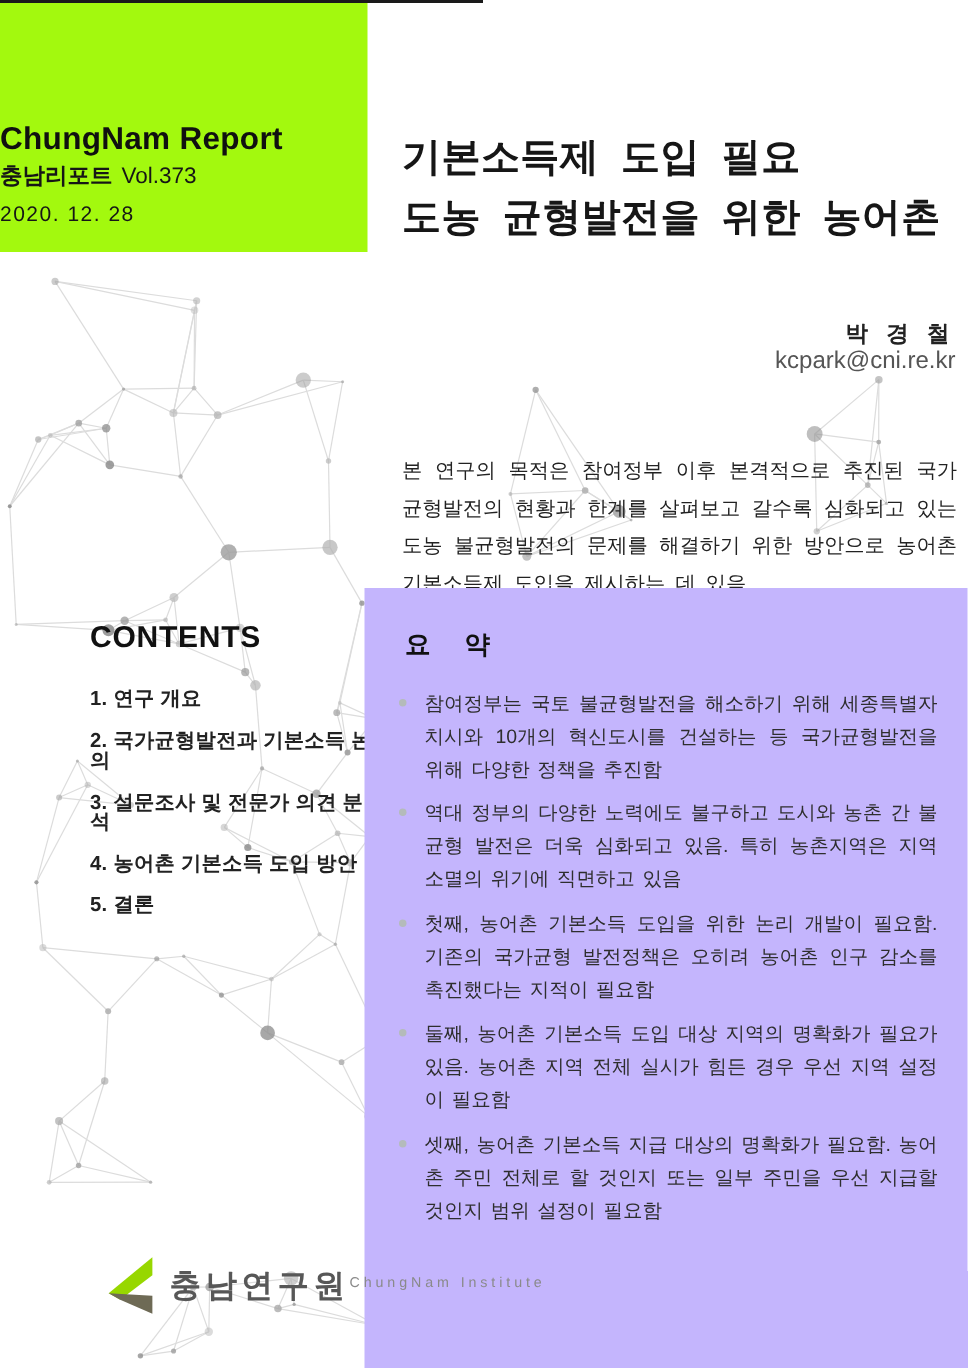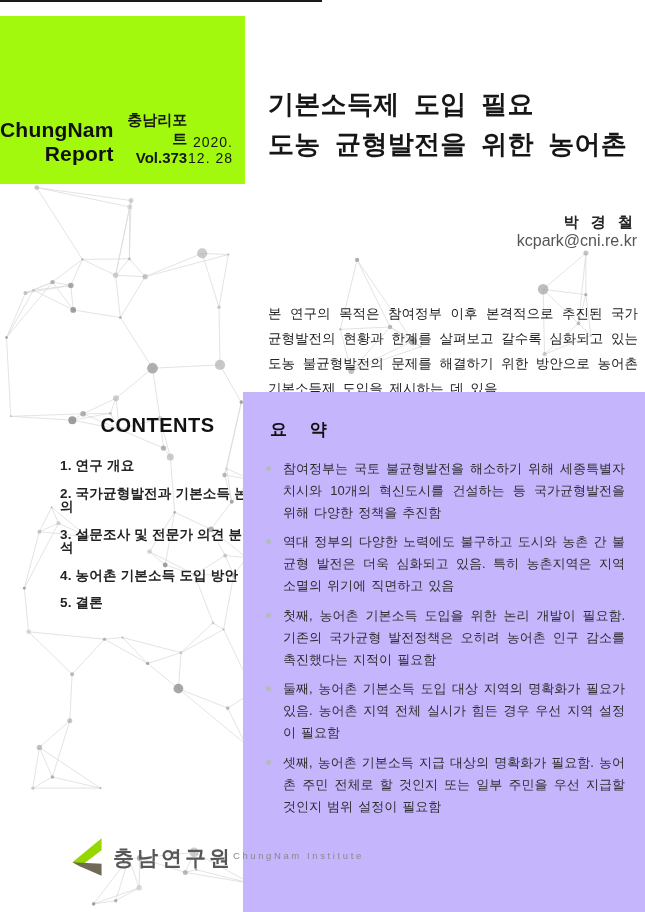--- a/index.html
+++ b/index.html
@@ -9,29 +9,29 @@
     font-family:"Liberation Sans","DejaVu Sans",sans-serif;
     -webkit-font-smoothing:antialiased;
   }
   .page{position:absolute;inset:0;width:645px;height:912px;}
   
   #bg-net{position:absolute;left:0;top:0;z-index:0;}
   
   .top-edge{position:absolute;left:0;top:0;width:322px;height:2px;background:#1a1a1a;z-index:3;}
   
   .green-box{
-    position:absolute;left:0;top:16px;width:245px;height:168px;
+    position:absolute;left:0;top:0;width:245px;height:168px;
     z-index:2;box-sizing:border-box;
-    display:flex;flex-direction:row;justify-content:flex-end;align-items:flex-end;
+    display:flex;flex-direction:column;justify-content:flex-end;align-items:flex-start;
     padding:0 12px 18px 0;text-align:right;
   }
   .brand{font-size:21px;font-weight:bold;color:#101010;letter-spacing:0.2px;line-height:1.15;}
   .brand-sub{font-size:15px;color:#161616;margin-top:3px;}
   .brand-sub .kr{font-weight:bold;}
-  .brand-sub .vol{font-weight:bold;margin-left:18px;}
+  .brand-sub .vol{font-weight:normal;margin-left:6px;}
   .brand-date{font-size:14px;color:#161616;margin-top:7px;letter-spacing:1px;}
   
   .title{
     position:absolute;left:268px;top:84px;z-index:2;
     font-size:26px;font-weight:bold;color:#161616;line-height:1.55;
     letter-spacing:0.3px;word-spacing:7px;white-space:nowrap;
   }
   
   .author{
     position:absolute;left:268px;right:8px;top:213px;z-index:2;text-align:right;
@@ -40,21 +40,21 @@
   .author-affil{font-size:12px;color:#555;margin-top:7px;letter-spacing:0.2px;}
   .author-email{font-size:16px;color:#555;margin-top:0;}
   
   .abstract{
     position:absolute;left:268px;right:7px;top:302px;z-index:2;
     font-size:13.5px;color:#222;line-height:1.85;text-align:justify;
     word-spacing:3px;
   }
   
   .contents{position:absolute;left:60px;top:414px;width:195px;z-index:2;}
-  .contents-heading{font-size:20px;font-weight:bold;color:#111;letter-spacing:0.5px;text-align:center;}
+  .contents-heading{font-size:20px;font-weight:bold;color:#111;letter-spacing:0.5px;}
   .contents-list{list-style:none;margin:22px 0 0 0;padding:0;}
   .contents-list li{
     font-size:13.5px;font-weight:bold;color:#222;margin-bottom:14px;line-height:1;
     letter-spacing:0.2px;
   }
   
   .summary-box{
     position:absolute;left:243px;top:392px;right:0;bottom:0;z-index:2;
     box-sizing:border-box;padding:26px 20px 10px 14px;
   }

